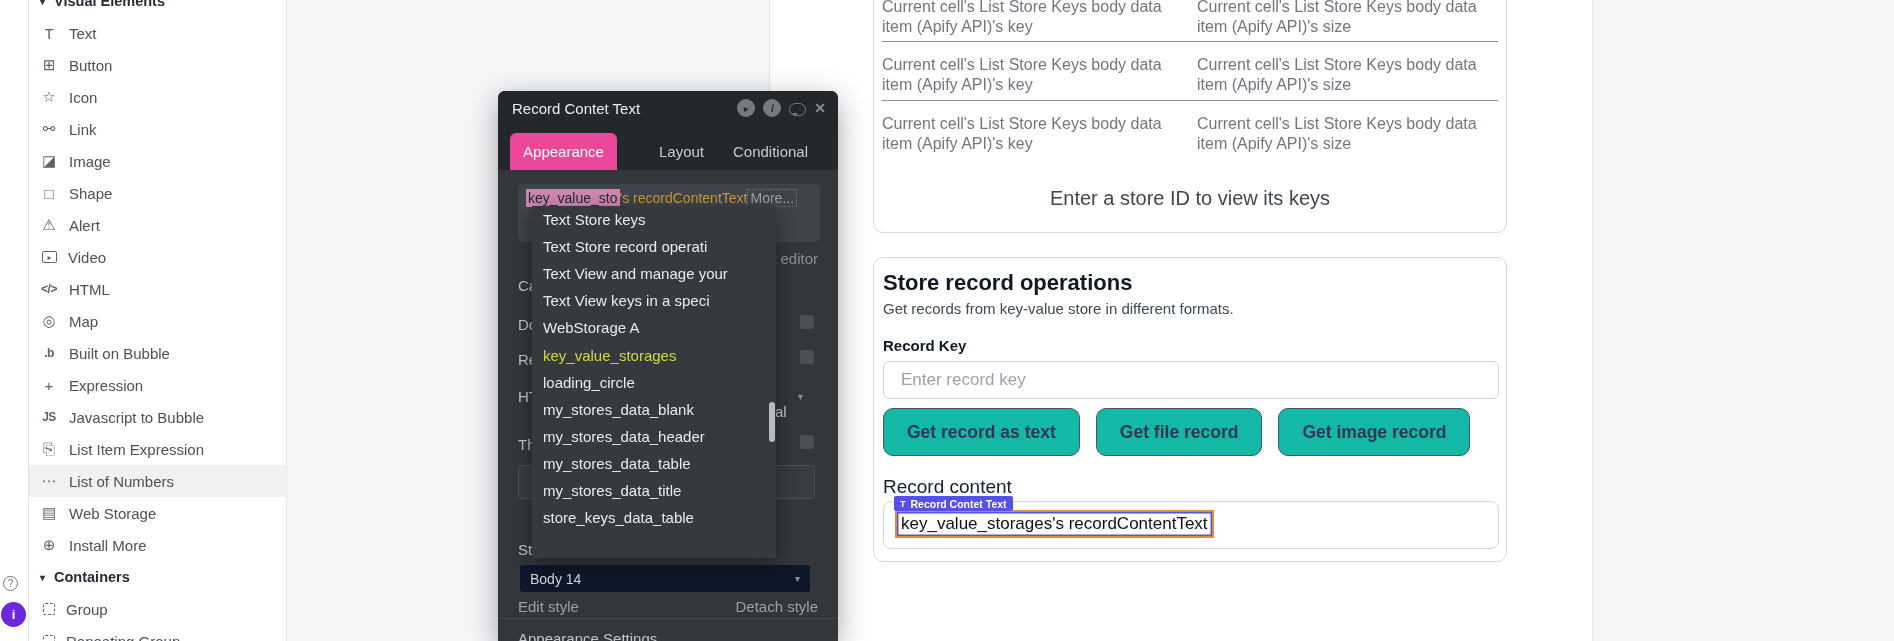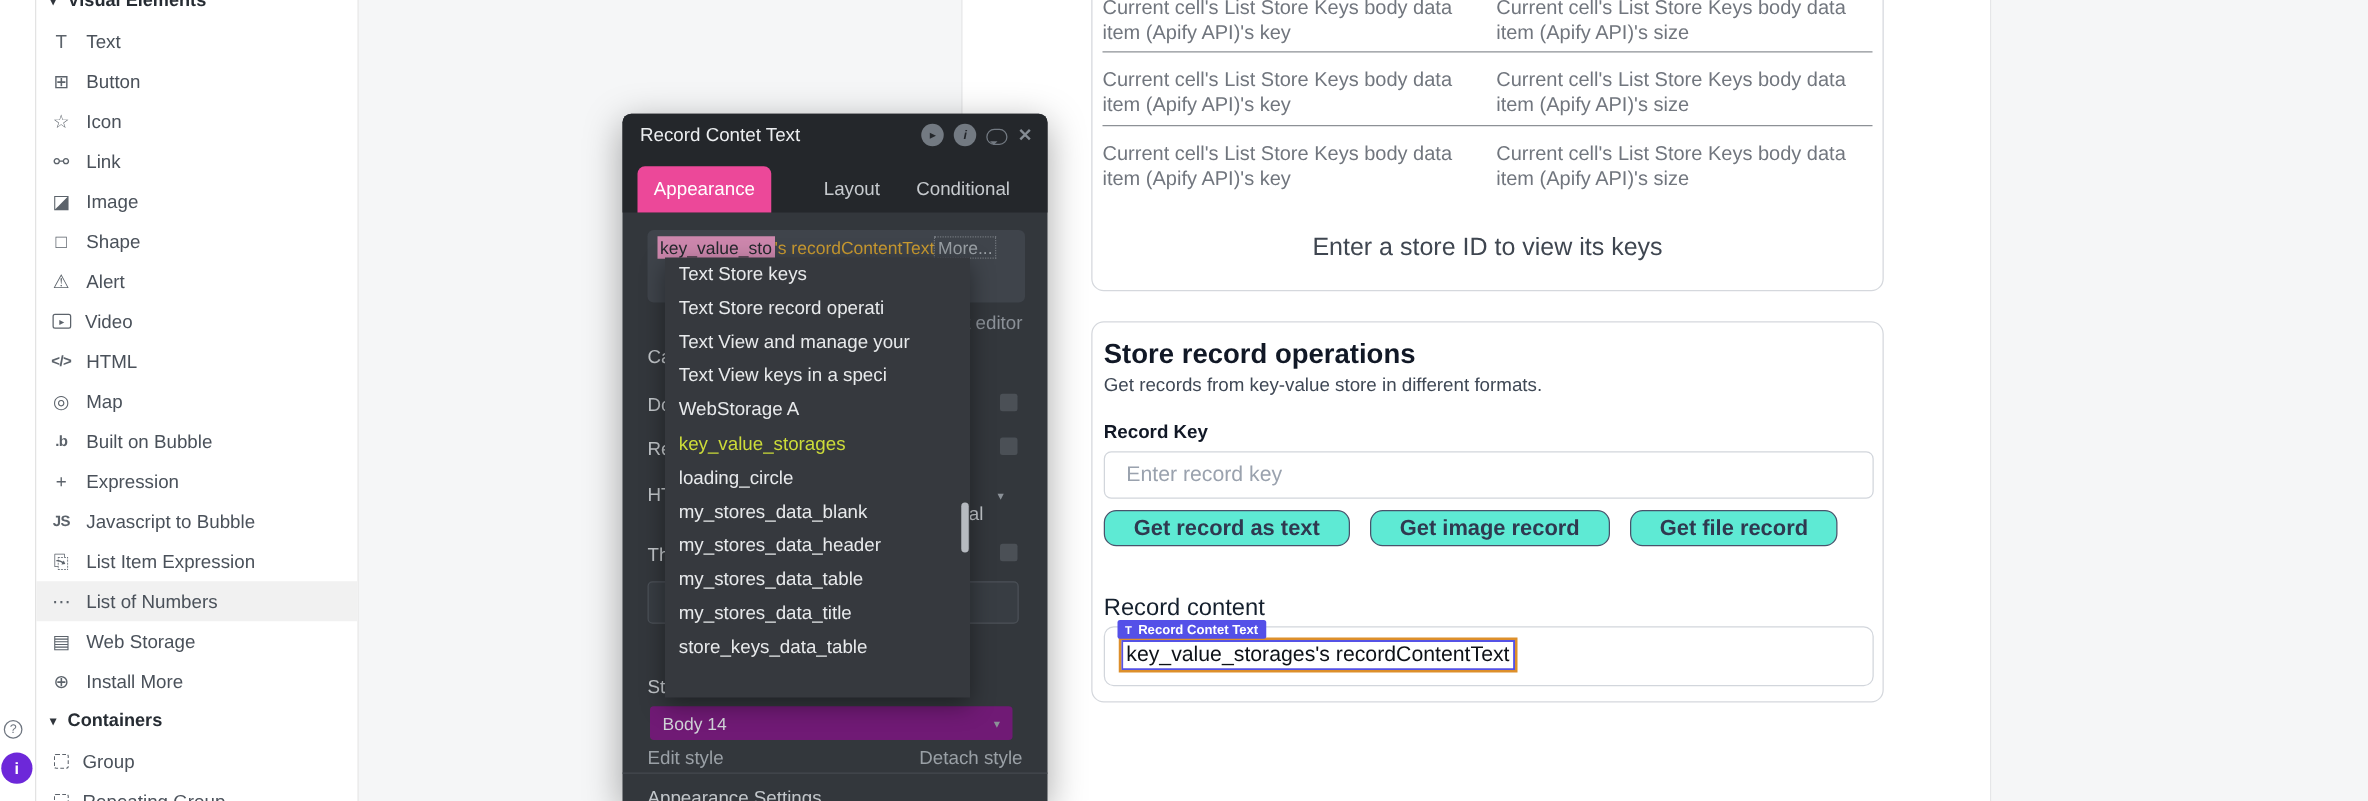--- a/index.html
+++ b/index.html
@@ -47,21 +47,21 @@
     font-size:20px; color:#3f4650; }
 
   .ops-title { position:absolute; left:9px; top:12px; font-size:22px; font-weight:bold; color:#111826; }
   .ops-sub   { position:absolute; left:9px; top:42px; font-size:15px; color:#3f4855; }
   .ops-label { position:absolute; left:9px; top:79px; font-size:15px; font-weight:bold; color:#111826; }
   .ops-input { position:absolute; left:9px; top:103px; width:616px; height:38px;
     border:1px solid #d2d6dc; border-radius:6px; padding:0 17px; font-size:17px; color:#111;
     font-family:"Liberation Sans", sans-serif; outline:none; }
   .ops-input::placeholder { color:#9aa2ae; }
   .btn-row { position:absolute; left:9px; top:150px; display:flex; gap:16px; }
-  .op-btn { height:29px; border:1.6px solid #49536b; border-radius:10px; background:#5eead4;
+  .op-btn { height:48px; border:1.6px solid #49536b; border-radius:10px; background:#14b8a6;
     padding:0 23px; font-size:17.5px; font-weight:bold; color:#2f3950; cursor:pointer;
     font-family:"Liberation Sans", sans-serif; }
   .rc-label { position:absolute; left:9px; top:218px; font-size:19px; font-weight:500; color:#15202e; }
   .rc-box { position:absolute; left:9px; top:243px; width:616px; height:48px;
     border:1px solid #d2d6dc; border-radius:8px; }
   .sel-badge { position:absolute; left:20px; top:238px; height:15px; z-index:3;
     background:#5450e8; color:#fff; border-radius:2px; display:flex; align-items:center;
     gap:5px; padding:0 6px; font-size:10.5px; font-weight:bold; }
   .sel-badge .tglyph { font-size:9px; font-weight:bold; }
   .sel-expr { position:absolute; left:21px; top:252px; z-index:2; background:#fff;
@@ -95,21 +95,21 @@
   .tok-sel { background:#cd87ad; color:#26292e; padding:1px 2px; }
   .tok-amber { color:#c99a30; }
   .tok-more { color:#9aa0a5; border:1px dotted #70757c; padding:0 2px; cursor:pointer; }
 
   .p-field-label { position:absolute; left:20px; font-size:15px; color:#c3c7cb; }
   .p-check { position:absolute; left:302px; width:14px; height:14px; background:#4b5056;
     border-radius:2px; cursor:pointer; }
   .p-mini-input { position:absolute; left:20px; top:374px; width:297px; height:34px;
     background:#383d43; border:1px solid #4c5158; border-radius:4px; cursor:text; }
   .p-select { position:absolute; left:22px; top:474px; width:290px; height:27px;
-    background:#701a75; border-radius:3px; display:flex; align-items:center;
+    background:#0f172a; border-radius:3px; display:flex; align-items:center;
     padding:0 10px; font-size:14px; color:#d2d5d9; cursor:pointer; }
   .p-select .car { margin-left:auto; font-size:10px; color:#8b9198; }
   .p-link { position:absolute; font-size:15px; color:#9aa0a6; cursor:pointer; }
   .p-div { position:absolute; left:0; right:0; top:527px; border-top:1px solid #45494f; }
   .al-part { position:absolute; left:277px; top:297px; font-size:15px; color:#c3c7cb;margin-top:15px; }
   .al-car { position:absolute; left:300px; top:300px; font-size:10px; color:#8b9198; }
   .txted { position:absolute; right:20px; top:159px; font-size:15px; color:#8b9198; cursor:pointer; }
 
   .dropdown { position:absolute; left:34px; top:115px; width:244px; height:352px;
     background:#36393e; box-shadow:0 6px 18px rgba(0,0,0,.4); z-index:5; overflow:hidden; }
@@ -148,22 +148,22 @@
   <div class="kempty">Enter a store ID to view its keys</div>
 </div>
 
 <div class="card ops-card">
   <div class="ops-title">Store record operations</div>
   <div class="ops-sub">Get records from key-value store in different formats.</div>
   <div class="ops-label">Record Key</div>
   <input class="ops-input" placeholder="Enter record key" style="">
   <div class="btn-row">
     <button class="op-btn">Get record as text</button>
+    <button class="op-btn">Get file record</button>
     <button class="op-btn">Get image record</button>
-    <button class="op-btn">Get file record</button>
   </div>
   <div class="rc-label">Record content</div>
   <div class="rc-box"></div>
   <div class="sel-badge">
     <span class="tglyph">T</span>
     <span>Record Contet Text</span>
   </div>
   <div class="sel-expr">key_value_storages's recordContentText</div>
 </div>
 

